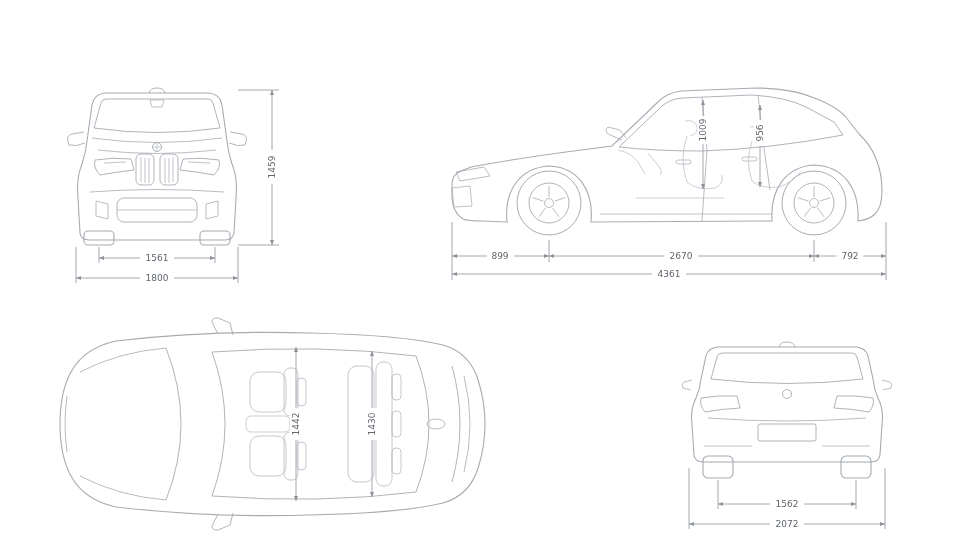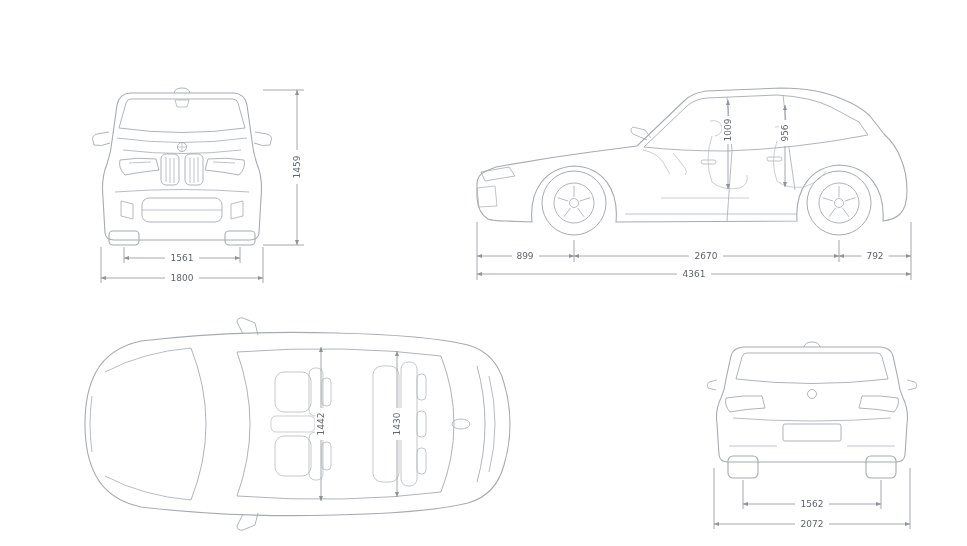--- a/index.html
+++ b/index.html
@@ -1,17 +1,17 @@
 <!DOCTYPE html>
 <html><head>
 <meta charset="utf-8">
 <style>
   * { margin:0; padding:0; box-sizing:border-box; }
   html, body { width:967px; height:546px; background:#ffffff; overflow:hidden; }
-  .stage { position:relative; width:967px; height:546px; background:#ffffff;padding-left:25px; }
+  .stage { position:relative; width:967px; height:546px; background:#ffffff; }
   svg { display:block; }
   .car  { stroke:#a6abb2; fill:none; }
   .fine { stroke:#b4b9bf; fill:none; }
   .dim  { stroke:#8d939a; fill:none; }
   .lbl-bg { fill:#ffffff; stroke:none; }
   .dim-label { font-family:"DejaVu Sans", sans-serif; font-size:9px; fill:#5f656c; stroke:none; }
 </style>
 </head>
 <body>
 

